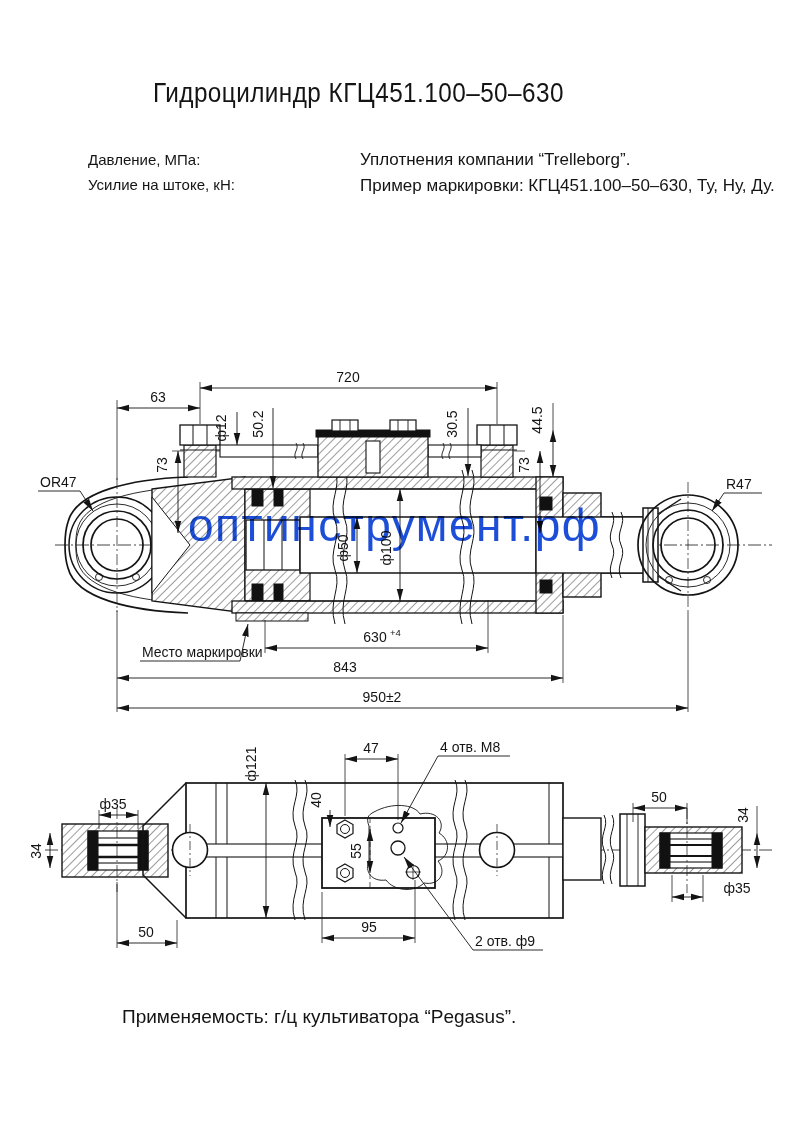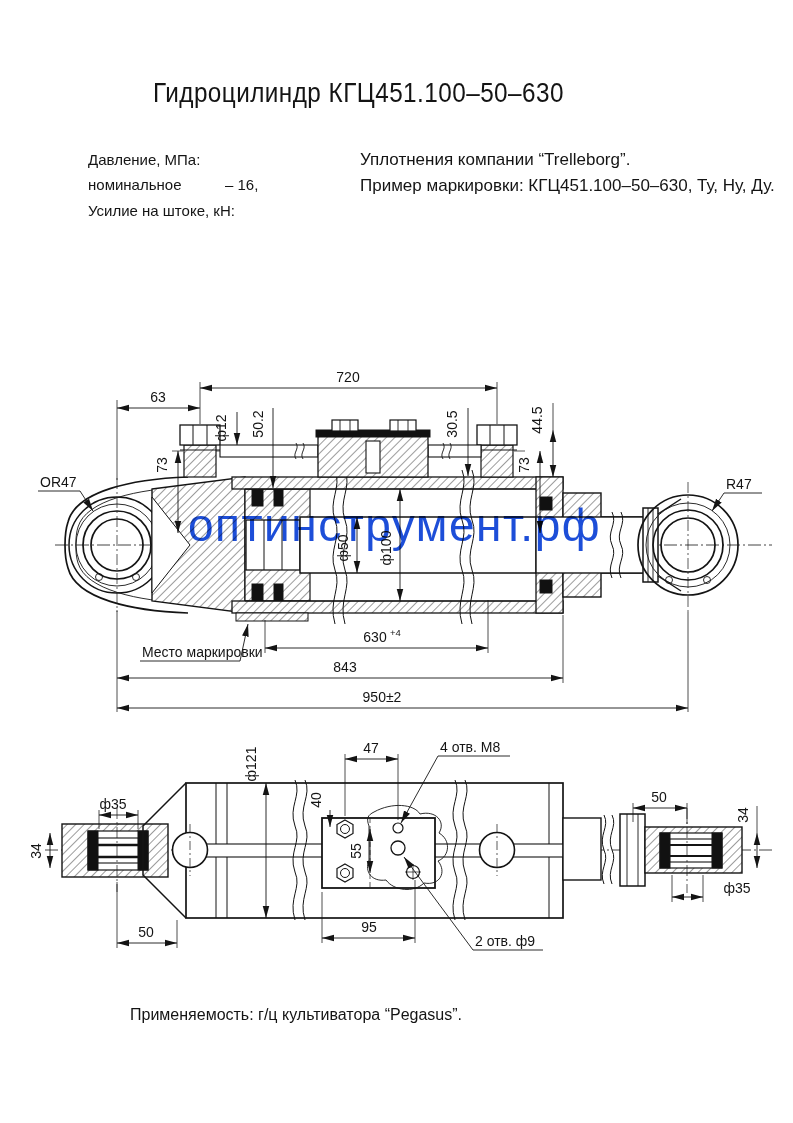--- a/index.html
+++ b/index.html
@@ -3,41 +3,37 @@
 <meta charset="utf-8">
 <style>
   html,body{margin:0;padding:0;background:#fff}
   body{width:793px;height:1123px;position:relative;font-family:"Liberation Sans",sans-serif;color:#141414;overflow:hidden}
   .abs{position:absolute}
   #title{left:153px;top:78px;font-size:27px;letter-spacing:.5px;white-space:nowrap;transform:scaleX(.9);transform-origin:0 0}
   #specs{left:88px;top:147px;font-size:15px;line-height:25.3px}
   .srow{display:flex;white-space:nowrap}
   .srow .lab{width:137px}
   #notes{left:360px;top:147px;font-size:17px;line-height:25.5px;white-space:nowrap}
-  #app{left:130px;top:1006px;font-size:16px;white-space:nowrap}
+  #app{left:122px;top:1006px;font-size:19px;white-space:nowrap}
   #wm{left:188px;top:498px;font-size:46px;color:#1d4ed8;mix-blend-mode:multiply;letter-spacing:1.5px;white-space:nowrap;z-index:5}
   svg{position:absolute;left:0;top:0}
   svg text{font-family:"Liberation Sans",sans-serif;fill:#141414}
   .dim{font-size:14px}
   .dimS{font-size:9.5px}
   .lbl{font-size:14px}
 </style>
 </head>
 <body>
 
 <div id="title" class="abs">Гидроцилиндр КГЦ451.100–50–630</div>
 
 <div id="specs" class="abs">
   <div class="srow">
       <span class="lab">Давление, МПа:</span>
       <span></span>
-    </div>
-  <div class="srow">
-      <span class="lab">номинальное</span>
-      <span>– 16,</span>
     </div>
   <div class="srow">
       <span class="lab">Усилие на штоке, кН:</span>
       <span></span>
     </div>
 </div>
 
 <div id="notes" class="abs">
   <div>Уплотнения компании “Trelleborg”.</div>
   <div>Пример маркировки: КГЦ451.100–50–630, Ту, Ну, Ду.</div>

